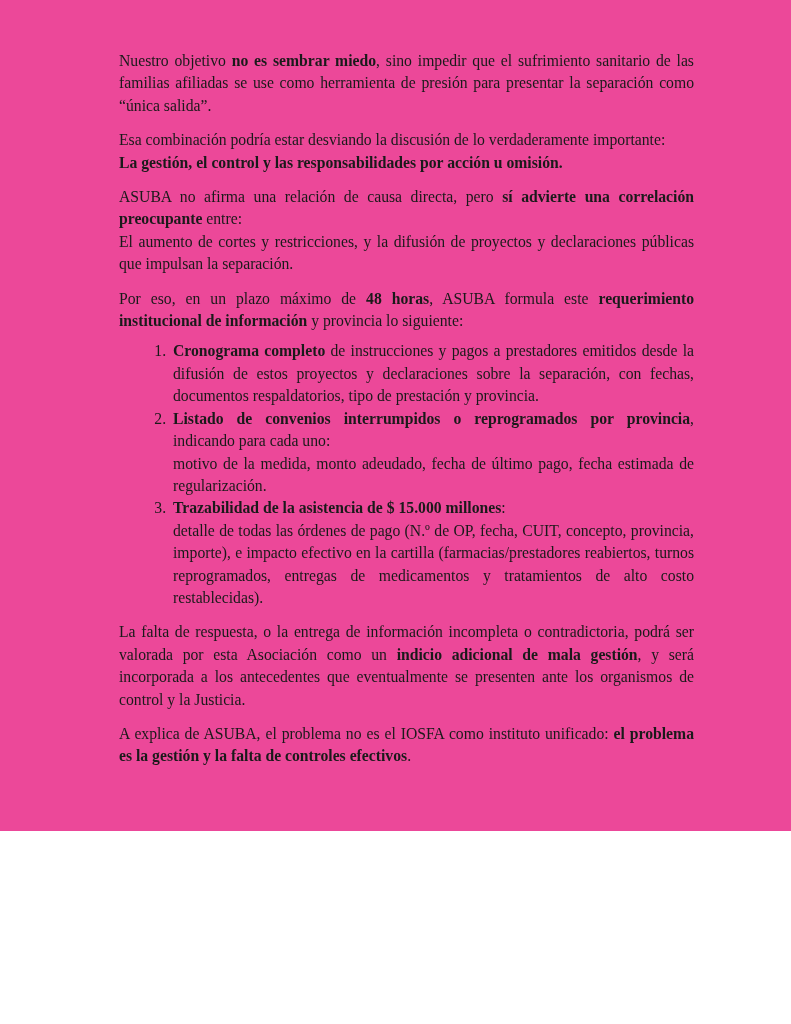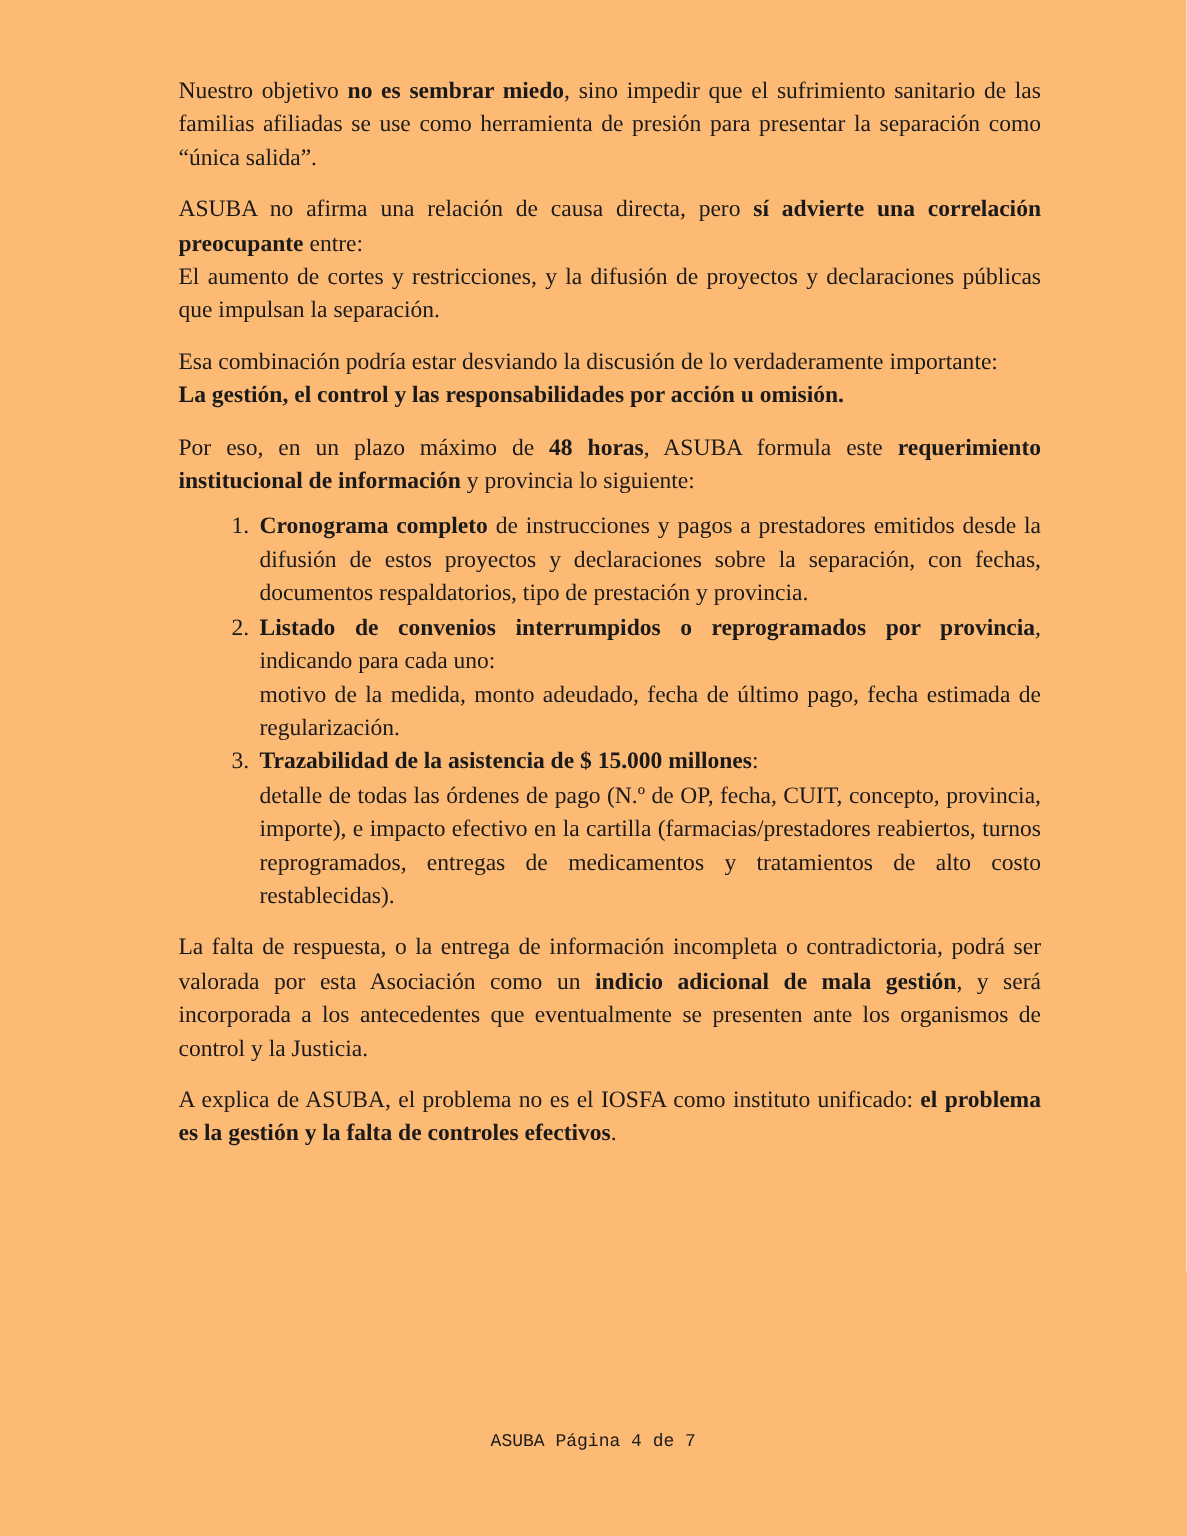--- a/index.html
+++ b/index.html
@@ -3,23 +3,23 @@
 <meta charset="utf-8">
 <style>
   html, body {
     margin: 0;
     padding: 0;
     background: #ffffff;
   }
   .page {
     position: relative;
     width: 791px;
-    height: 1024px;
+    height: 831px;
     margin: 0 auto;
-    background: #fdba74;
+    background: #ec4899;
     overflow: hidden;
     font-family: "Liberation Serif", "DejaVu Serif", serif;
     color: #1a1a1a;
     box-sizing: border-box;
   }
   .doc-body {
     position: absolute;
     top: 50px;
     left: 119px;
     width: 575px;
@@ -63,24 +63,24 @@
     line-height: 20px;
     color: #1a1a1a;
   }
 </style>
 </head>
 <body>
 
 <div class="page">
   <div class="doc-body">
       <p><span>Nuestro objetivo </span><b>no es sembrar miedo</b><span>, sino impedir que el sufrimiento sanitario de las familias afiliadas se use como herramienta de presión para presentar la separación como “única salida”.</span></p>
+      <p><span>Esa combinación podría estar desviando la discusión de lo verdaderamente importante:
+</span><b>La gestión, el control y las responsabilidades por acción u omisión.</b></p>
       <p><span>ASUBA no afirma una relación de causa directa, pero </span><b>sí advierte una correlación preocupante</b><span> entre:
 El aumento de cortes y restricciones, y la difusión de proyectos y declaraciones públicas que impulsan la separación.</span></p>
-      <p><span>Esa combinación podría estar desviando la discusión de lo verdaderamente importante:
-</span><b>La gestión, el control y las responsabilidades por acción u omisión.</b></p>
       <p><span>Por eso, en un plazo máximo de </span><b>48 horas</b><span>, ASUBA formula este </span><b>requerimiento institucional de información</b><span> y provincia lo siguiente:</span></p>
       <ol>
         <li><b>Cronograma completo</b><span> de instrucciones y pagos a prestadores emitidos desde la difusión de estos proyectos y declaraciones sobre la separación, con fechas, documentos respaldatorios, tipo de prestación y provincia.</span></li>
         <li><b>Listado de convenios interrumpidos o reprogramados por provincia</b><span>, indicando para cada uno:
 motivo de la medida, monto adeudado, fecha de último pago, fecha estimada de regularización.</span></li>
         <li><b>Trazabilidad de la asistencia de $ 15.000 millones</b><span>:
 detalle de todas las órdenes de pago (N.º de OP, fecha, CUIT, concepto, provincia, importe), e impacto efectivo en la cartilla (farmacias/prestadores reabiertos, turnos reprogramados, entregas de medicamentos y tratamientos de alto costo restablecidas).</span></li>
       </ol>
       <p><span>La falta de respuesta, o la entrega de información incompleta o contradictoria, podrá ser valorada por esta Asociación como un </span><b>indicio adicional de mala gestión</b><span>, y será incorporada a los antecedentes que eventualmente se presenten ante los organismos de control y la Justicia.</span></p>
       <p><span>A explica de ASUBA, el problema no es el IOSFA como instituto unificado: </span><b>el problema es la gestión y la falta de controles efectivos</b><span>.</span></p>

